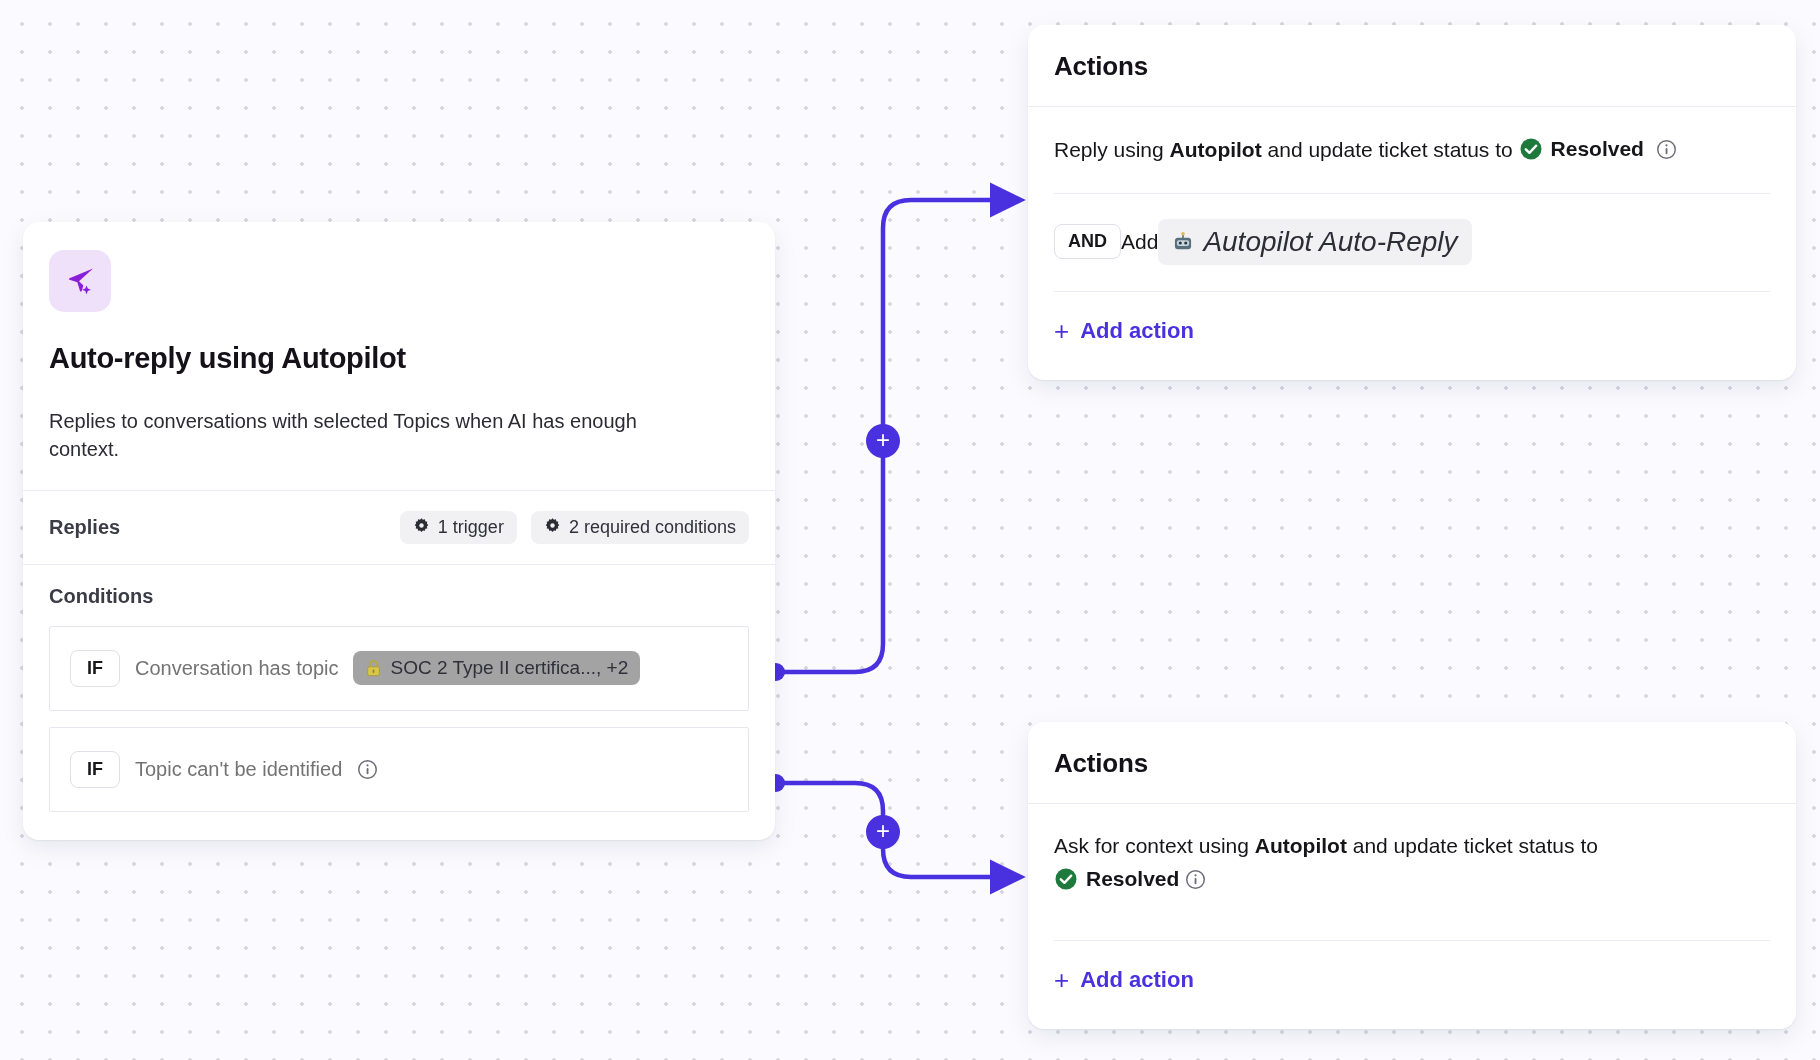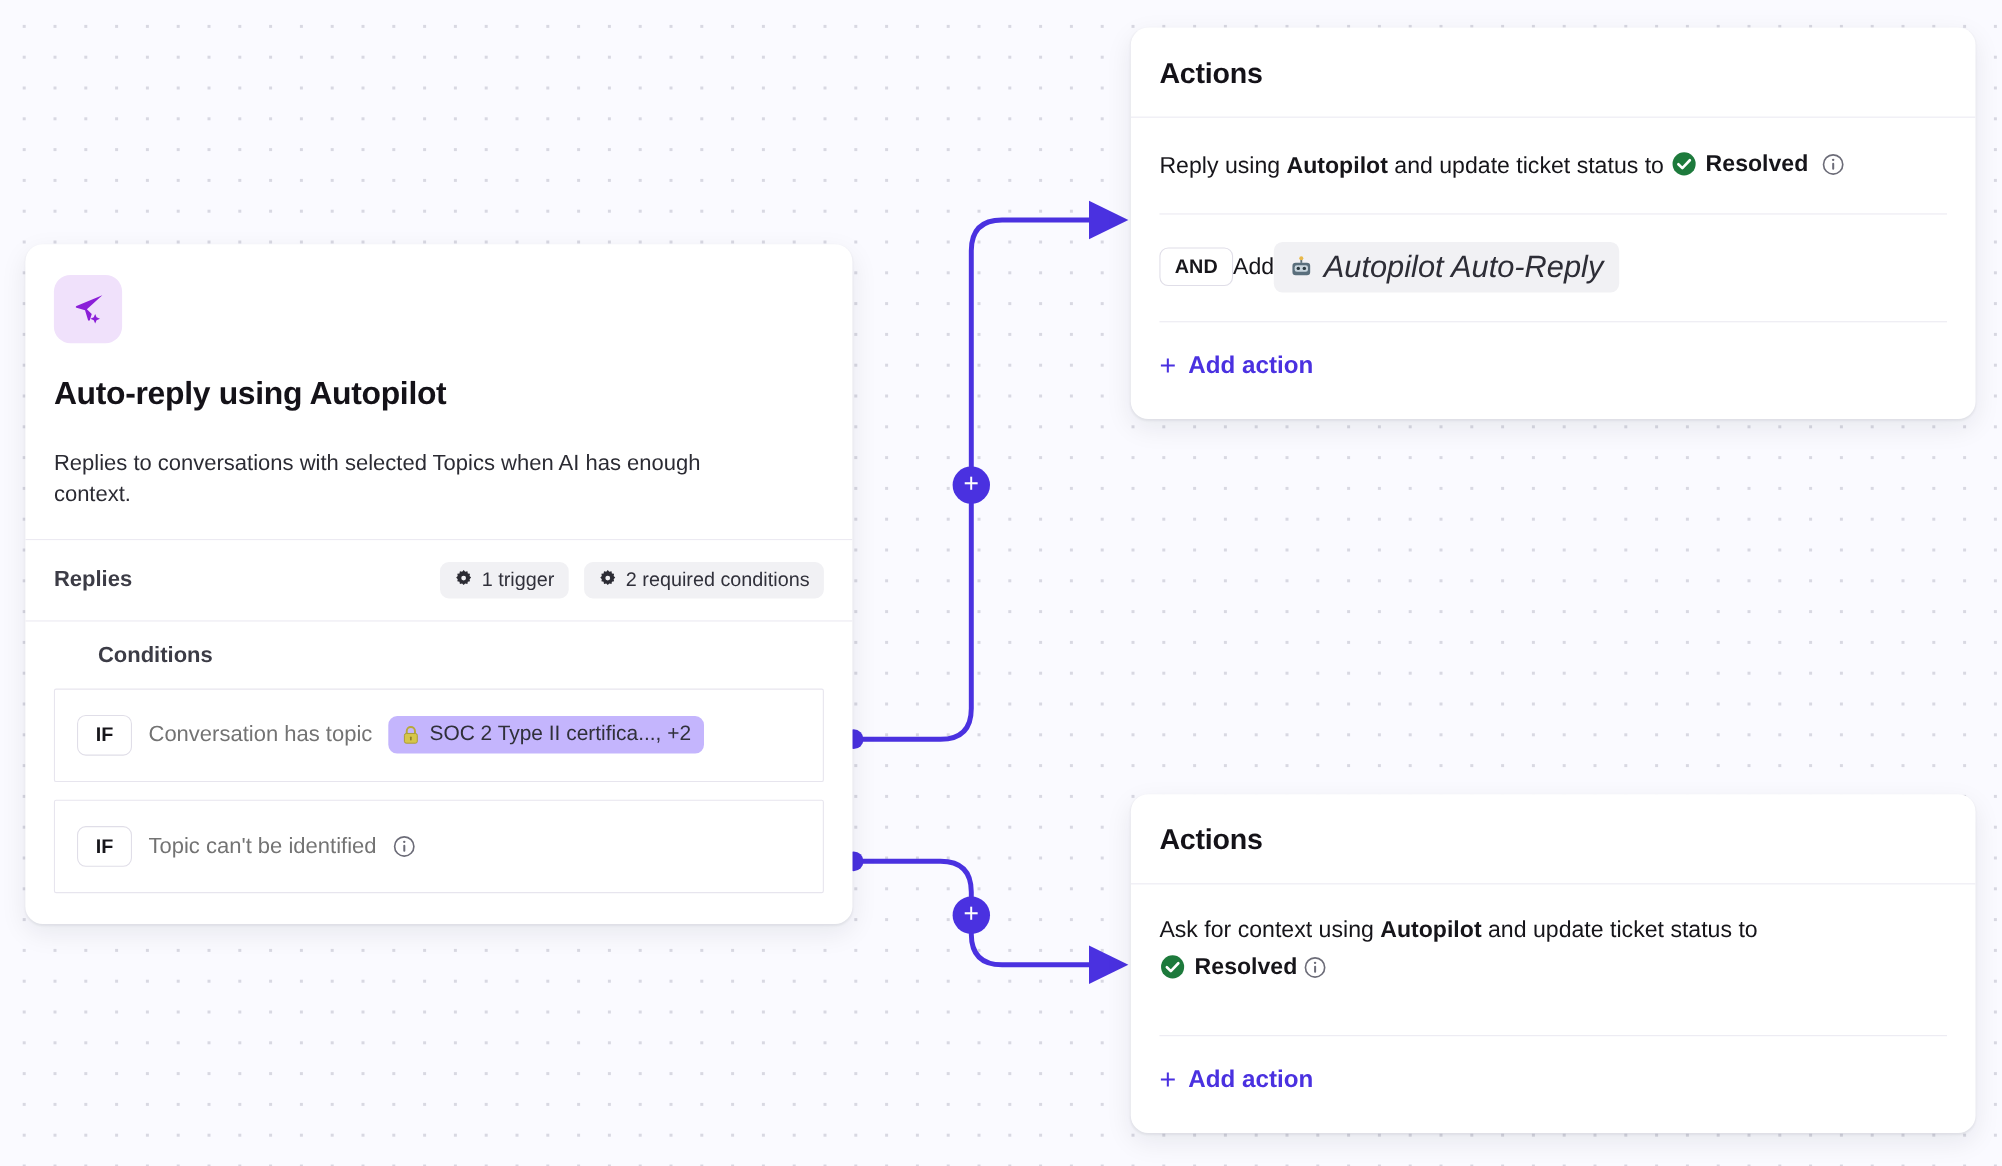--- a/index.html
+++ b/index.html
@@ -59,41 +59,40 @@
     background: #f1f1f4; border-radius: 8px;
     padding: 6px 13px;
     font-size: 18px; color: #30303a; white-space: nowrap;
   }
   .gear { flex: none; }
 
   .cond-section { padding: 20px 26px 28px 26px; }
   .cond-heading {
     font-size: 20px; font-weight: 700; color: #3c3c46;
     margin-bottom: 18px;
-    margin-left: 40px;
   }
   .cond-box {
     border: 1px solid #e7e5ee;
     border-radius: 2px;
     padding: 23px 20px;
     display: flex; align-items: center; gap: 15px;
     margin-bottom: 16px;
     background: #fff;
   }
   .cond-box:last-child { margin-bottom: 0; }
   .if-chip {
     border: 1px solid #e0dee8; border-radius: 8px;
     padding: 7px 16px;
     font-size: 18px; font-weight: 700; color: #17161b;
     background: #fff; flex: none;
   }
   .cond-text { font-size: 20px; color: #737373; white-space: nowrap; }
   .topic-chip {
     display: inline-flex; align-items: center; gap: 8px;
-    background: #c4b5fd; border-radius: 8px;
+    background: #a3a3a3; border-radius: 8px;
     padding: 6px 12px;
     font-size: 19px; color: #30303a; white-space: nowrap;
   }
   .info-ico { flex: none; }
 
   
   .action-panel {
     position: absolute;
     left: 1028px; width: 768px;
     background: #ffffff;

